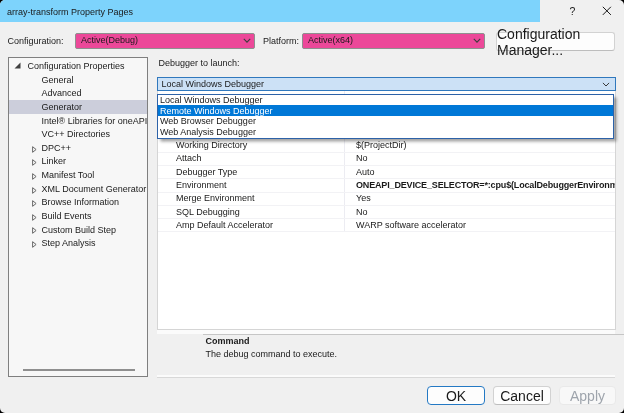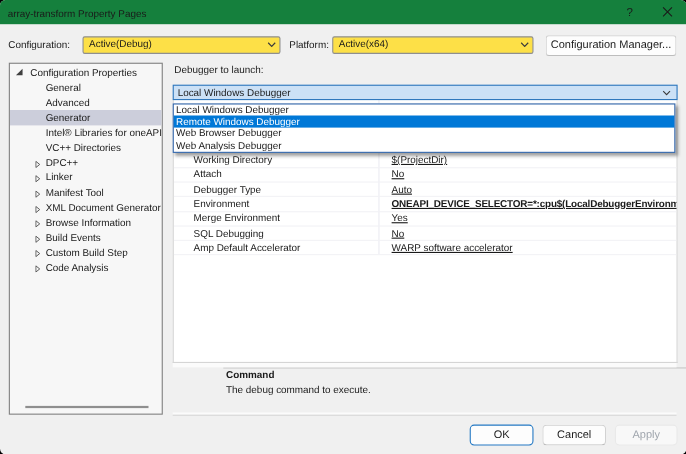--- a/index.html
+++ b/index.html
@@ -1,41 +1,41 @@
 <!DOCTYPE html>
 <html><head>
 <meta charset="utf-8">
 <style>
   html,body{margin:0;padding:0;}
   body{width:624px;height:413px;background:#000;overflow:hidden;
        font-family:"Liberation Sans",sans-serif;}
   .abs{position:absolute;}
   #dlg{position:absolute;left:0;top:0;width:624px;height:413px;
        background:#f0f0f0;border-radius:5px;overflow:hidden;}
-  #titlebar{position:absolute;left:0;top:0;width:624px;height:22px;background:#15803d;}
+  #titlebar{position:absolute;left:0;top:0;width:540px;height:22px;background:#7dd3fc;}
   #title{position:absolute;left:7px;top:7px;font-size:9px;color:#1a1a1a;}
   .lbl{font-size:9px;color:#1a1a1a;}
-  .combo{position:absolute;background:#fde047;border:1px solid #8f8f8f;border-radius:2px;}
+  .combo{position:absolute;background:#ec4899;border:1px solid #8f8f8f;border-radius:2px;}
   .combo .tx{position:absolute;left:5px;top:1.6px;font-size:9px;color:#1a1a1a;}
   .chev{position:absolute;right:2.8px;top:4.6px;width:8px;height:5px;}
   .btn{position:absolute;background:#fdfdfd;border:1px solid #d2d2d2;border-bottom-color:#bdbdbd;border-radius:3px;
-       font-size:10px;color:#1a1a1a;display:flex;align-items:center;justify-content:center;}
+       font-size:14px;color:#1a1a1a;display:flex;align-items:center;justify-content:center;}
   
   #tree{position:absolute;left:8px;top:57px;width:138px;height:318px;
         background:#f7f7f7;border:1px solid #7f7f7f;overflow:hidden;}
   .trow{position:absolute;left:0;width:100%;height:13.3px;font-size:9px;color:#1a1a1a;
         white-space:nowrap;}
   .trow span{position:absolute;top:0.2px;}
   #tsel{position:absolute;left:0;top:42.4px;width:100%;height:13.2px;background:#cccedb;}
   
   #grid{position:absolute;left:157px;top:90px;width:456.5px;height:238.5px;
         background:#fff;border:1px solid #d5d5d5;border-top:none;overflow:hidden;}
   .grow{position:absolute;left:0;width:100%;height:12.3px;border-bottom:1px solid #f2f2f5;text-align:right;}
   .gname{position:absolute;left:18px;top:0.7px;font-size:9px;color:#1a1a1a;white-space:nowrap;}
-  .gval{position:absolute;left:198px;top:0.7px;font-size:9px;color:#1a1a1a;white-space:nowrap;text-decoration:underline;}
+  .gval{position:absolute;left:198px;top:0.7px;font-size:9px;color:#1a1a1a;white-space:nowrap;}
   #vsep{position:absolute;left:185.5px;top:0px;width:1px;height:141px;background:#ececf2;}
   
   #desc{position:absolute;left:157px;top:333.7px;width:458px;height:41px;
         background:#f0f0f0;border-top:1px solid #c6c6c6;margin-left:46px;}
   
   #dbgcombo{position:absolute;left:156.5px;top:76.5px;width:459px;height:14px;
         background:#cce1f6;border:1px solid #3078bd;box-sizing:border-box;}
   #droplist{position:absolute;left:156.5px;top:93.6px;width:455.5px;height:43px;
         background:#fff;border:1px solid #2d62a8;box-sizing:content-box;
         box-shadow:2.5px 2.5px 3px rgba(0,0,0,0.38);}
@@ -109,21 +109,21 @@
     <div class="trow" style="top:139.2px">
         <span style="left:32.5px">Browse Information</span>
       </div>
     <div class="trow" style="top:152.8px">
         <span style="left:32.5px">Build Events</span>
       </div>
     <div class="trow" style="top:166.4px">
         <span style="left:32.5px">Custom Build Step</span>
       </div>
     <div class="trow" style="top:180.1px">
-        <span style="left:32.5px">Code Analysis</span>
+        <span style="left:32.5px">Step Analysis</span>
       </div>
 
     <svg class="abs" style="left:23px;top:87.60000000000001px" width="5" height="7" viewBox="0 0 5 7">
         <path d="M0.6 0.7 L4.1 3.5 L0.6 6.3 Z" fill="none" stroke="#5a5a5a" stroke-width="0.9"></path>
       </svg>
     <svg class="abs" style="left:23px;top:101.2px" width="5" height="7" viewBox="0 0 5 7">
         <path d="M0.6 0.7 L4.1 3.5 L0.6 6.3 Z" fill="none" stroke="#5a5a5a" stroke-width="0.9"></path>
       </svg>
     <svg class="abs" style="left:23px;top:114.9px" width="5" height="7" viewBox="0 0 5 7">
         <path d="M0.6 0.7 L4.1 3.5 L0.6 6.3 Z" fill="none" stroke="#5a5a5a" stroke-width="0.9"></path>

